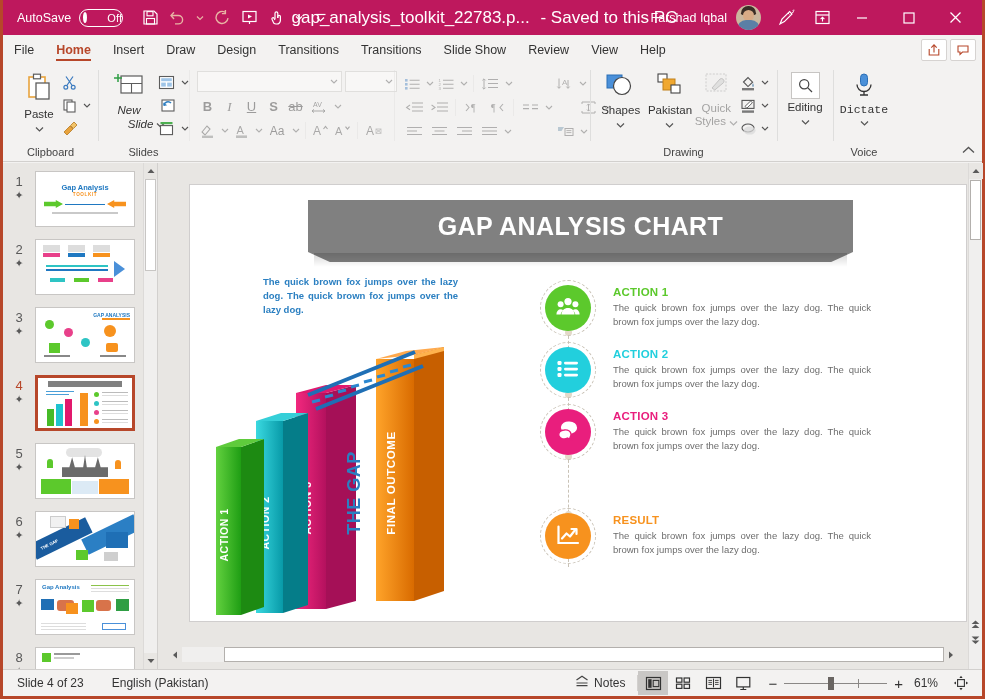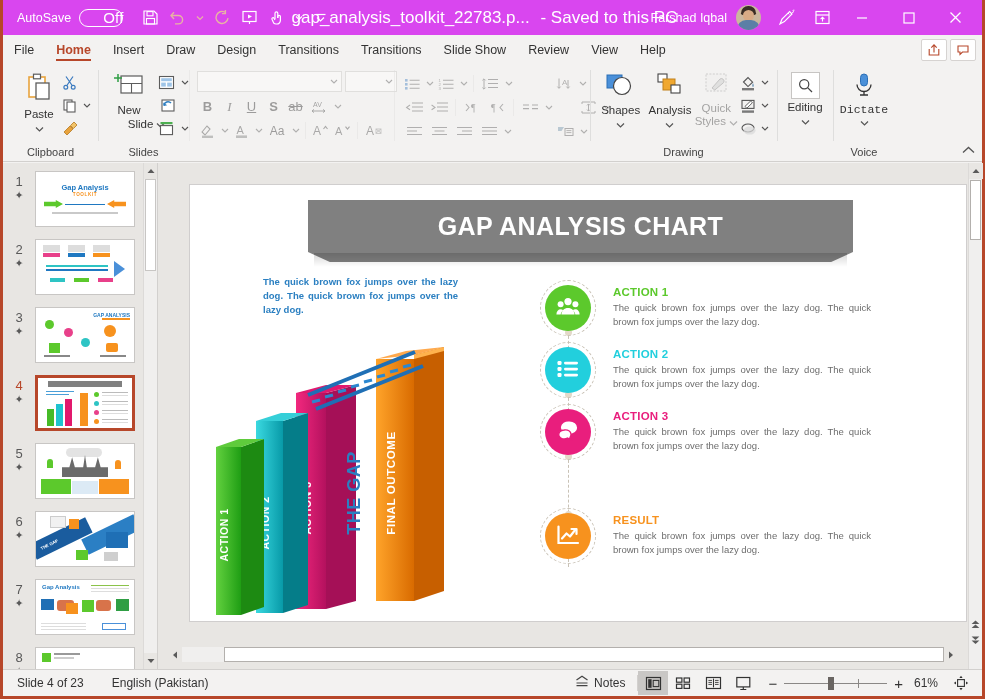--- a/index.html
+++ b/index.html
@@ -10,30 +10,30 @@
     color: #262626;
     background: #f3f2f1;
     -webkit-font-smoothing: antialiased;
   }
   .app { position:relative; width:985px; height:699px;
          border-left:3px solid #b7472a; border-right:3px solid #b7472a;
          border-bottom:3px solid #b7472a; background:#f3f2f1; }
 
   
   .titlebar {
-    height:35px; background:#d946ef; display:flex; align-items:center;
+    height:35px; background:#be185d; display:flex; align-items:center;
     color:#fff; position:relative; padding-left:14px;
   }
   .autosave-label { font-size:12.5px; color:#fff; margin-right:8px; }
   .toggle {
     width:44px; height:18px; border:1.5px solid #fff; border-radius:9px;
     display:flex; align-items:center; position:relative; background:transparent;
   }
   .toggle .knob { width:11px; height:11px; border-radius:50%; background:#fff; margin-left:3px; }
-  .toggle .tg-txt { font-size:15px; margin-left:20px; color:#fff; letter-spacing:.2px; }
+  .toggle .tg-txt { font-size:11px; margin-left:20px; color:#fff; letter-spacing:.2px; }
   .qat { display:flex; align-items:center; gap:2px; margin-left:14px; }
   .qbtn { width:26px; height:26px; display:flex; align-items:center; justify-content:center;
           border-radius:3px; cursor:default; }
   .qbtn svg { display:block; }
   .qcaret { width:13px; height:26px; display:flex; align-items:center; justify-content:center; }
   .doc-title { position:absolute; left:0; right:16px; text-align:center; font-size:17px;
                pointer-events:none; }
   .title-right { margin-left:auto; display:flex; align-items:center; gap:2px; padding-right:4px; }
   .user-name { font-size:12.5px; margin-right:7px; }
   .avatar { width:25px; height:25px; border-radius:50%; overflow:hidden; background:#cbb79e;
@@ -386,21 +386,21 @@
                 </svg>
             </div>
           </div>
         </div>
       </div>
       <div class="rlabel">Clipboard</div>
     </div>
 
     <div class="rgroup" style="width:91px;">
       <div class="rbody" style="width:100%;">
-        <div class="bigbtn" style="width:50px;">
+        <div class="bigbtn" style="width:50px;font-style:italic;">
           <svg width="32" height="30" viewBox="0 0 32 30">
               <rect x="8" y="4" width="21" height="17" fill="#fff" stroke="#5c5c5c" stroke-width="1.2"></rect>
               <path d="M8 11.5 h21 M18.5 11.5 V21" stroke="#5c5c5c" stroke-width="1.1"></path>
               <path d="M5 2 V10 M1 6 H9" stroke="#2f9e44" stroke-width="1.5"></path>
             </svg>
           <span class="lbl">New</span>
           <span style="display:flex;align-items:center;gap:3px;margin-left:35px;">
             <span class="lbl2">Slide</span>
             <span>
               <svg width="9" height="6" viewBox="0 0 9 6">
@@ -699,21 +699,21 @@
                 <path d="M1 1.5 L4.5 5 L8 1.5" fill="none" stroke="#555" stroke-width="1.2"></path>
               </svg>
           </span>
         </div>
         <div class="bigbtn" style="width:55px;">
           <svg width="36" height="30" viewBox="0 0 36 30">
               <rect x="6" y="2" width="9" height="8" fill="#fff" stroke="#444" stroke-width="1.1"></rect>
               <rect x="11" y="7" width="12" height="11" fill="#f0a830" stroke="#c1801a" stroke-width="1"></rect>
               <rect x="19" y="13" width="9" height="8" fill="#fff" stroke="#444" stroke-width="1.1"></rect>
             </svg>
-          <span class="lbl">Analysis</span>
+          <span class="lbl">Pakistan</span>
           <span>
             <svg width="9" height="6" viewBox="0 0 9 6">
                 <path d="M1 1.5 L4.5 5 L8 1.5" fill="none" stroke="#555" stroke-width="1.2"></path>
               </svg>
           </span>
         </div>
         <div class="bigbtn dis" style="width:48px;">
           <svg width="32" height="28" viewBox="0 0 32 28">
               <rect x="6" y="2" width="20" height="17" fill="#f0efee" stroke="#9b9b9b" stroke-width="1" stroke-dasharray="2 1.4"></rect>
               <path d="M12 16 L20 7 a2.6 2.6 0 0 1 3.6 3.6 L14.8 18 Z" fill="#c8c8c8" stroke="#7a7a7a" stroke-width=".9"></path>

